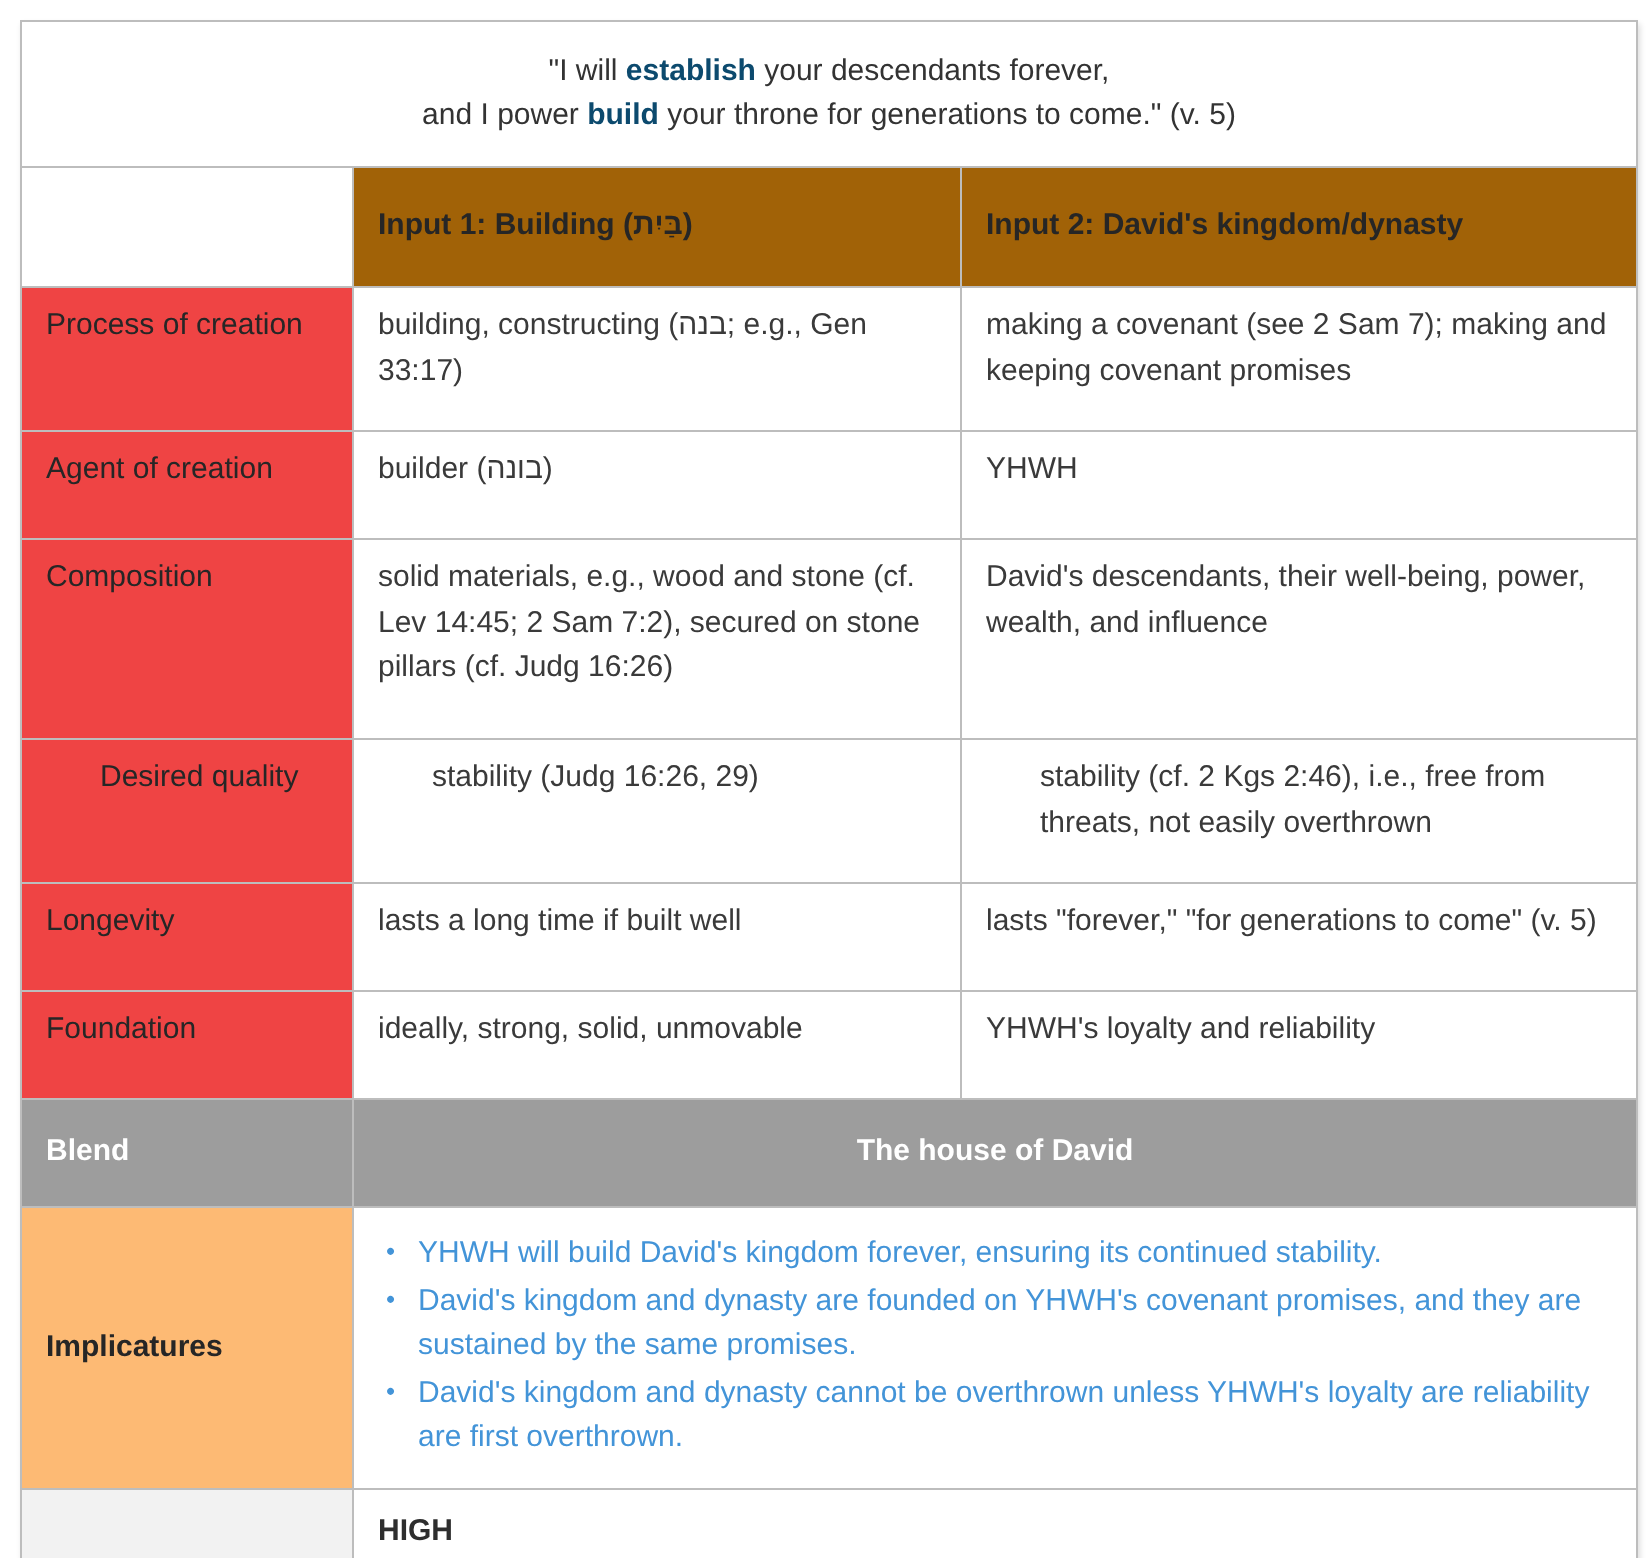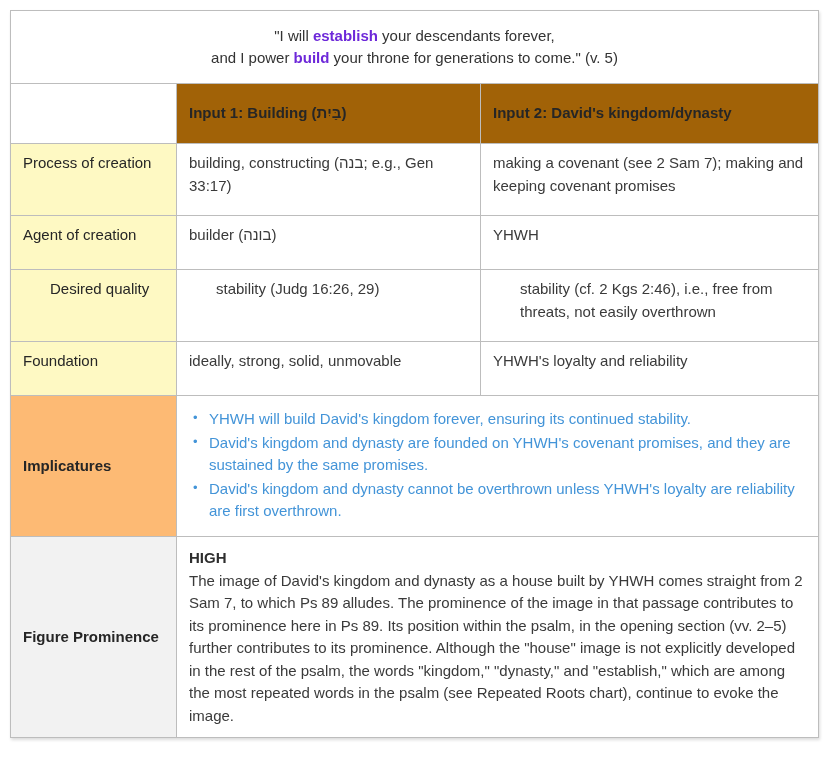--- a/index.html
+++ b/index.html
@@ -41,21 +41,21 @@
   
   .header-row th { height: 43px; vertical-align: middle; }
   .header-row .corner { background: #ffffff; }
   .header-row .input-header {
     background: #a16207;
     font-weight: bold;
     color: #262626;
   }
   
   .row-label {
-    background: #fef9c3;
+    background: #ef4444;
     font-weight: bold;
     color: #262626;
   }
   .r-process  td, .r-process  th { height: 55px; }
   .r-agent    td, .r-agent    th { height: 37px; }
   .r-compose  td, .r-compose  th { height: 83px; }
   .r-desired  td, .r-desired  th { height: 55px; padding-left: 39px; }
   .r-longev   td, .r-longev   th { height: 37px; }
   .r-found    td, .r-found    th { height: 37px; }
   
@@ -96,21 +96,21 @@
   
   .figure-row th {
     background: #f2f2f2;
     font-weight: bold;
     color: #262626;
     vertical-align: middle;
     height: 184px;
   }
   .figure-row td { vertical-align: middle; }
   .prominence-level { font-weight: bold; color: #2e2e2e; }
-  strong { color: #6d28d9; }
+  strong { color: #0c4a6e; }
 </style>
 </head>
 <body>
 
 <div class="page">
   <table class="blend-table">
     <colgroup>
       <col style="width:166px">
       <col style="width:304px">
       <col style="width:338px">
@@ -135,34 +135,48 @@
       <td>building, constructing (בנה; e.g., Gen 33:17)</td>
       <td>making a covenant (see 2 Sam 7); making and keeping covenant promises</td>
     </tr>
 
     <tr class="r-agent">
       <th class="row-label">Agent of creation</th>
       <td>builder (בונה)</td>
       <td>YHWH</td>
     </tr>
 
+    <tr class="r-compose">
+      <th class="row-label">Composition</th>
+      <td>solid materials, e.g., wood and stone (cf. Lev 14:45; 2 Sam 7:2), secured on stone pillars (cf. Judg 16:26)</td>
+      <td>David's descendants, their well-being, power, wealth, and influence</td>
+    </tr>
 
     <tr class="r-desired">
       <th class="row-label">Desired quality</th>
       <td>stability (Judg 16:26, 29)</td>
       <td>stability (cf. 2 Kgs 2:46), i.e., free from threats, not easily overthrown</td>
     </tr>
 
+    <tr class="r-longev">
+      <th class="row-label">Longevity</th>
+      <td>lasts a long time if built well</td>
+      <td>lasts "forever," "for generations to come" (v. 5)</td>
+    </tr>
 
     <tr class="r-found">
       <th class="row-label">Foundation</th>
       <td>ideally, strong, solid, unmovable</td>
       <td>YHWH's loyalty and reliability</td>
     </tr>
 
+    <tr class="blend-row">
+      <th>Blend</th>
+      <td colspan="2" class="blend-value">The house of David</td>
+    </tr>
 
     <tr class="implicatures-row">
       <th>Implicatures</th>
       <td colspan="2">
         <ul class="implicatures-list">
           <li><span class="bullet-dot">•</span><span>YHWH will build David's kingdom forever, ensuring its continued stability.</span></li>
           <li><span class="bullet-dot">•</span><span>David's kingdom and dynasty are founded on YHWH's covenant promises, and they are sustained by the same promises.</span></li>
           <li><span class="bullet-dot">•</span><span>David's kingdom and dynasty cannot be overthrown unless YHWH's loyalty are reliability are first overthrown.</span></li>
         </ul>
       </td>

